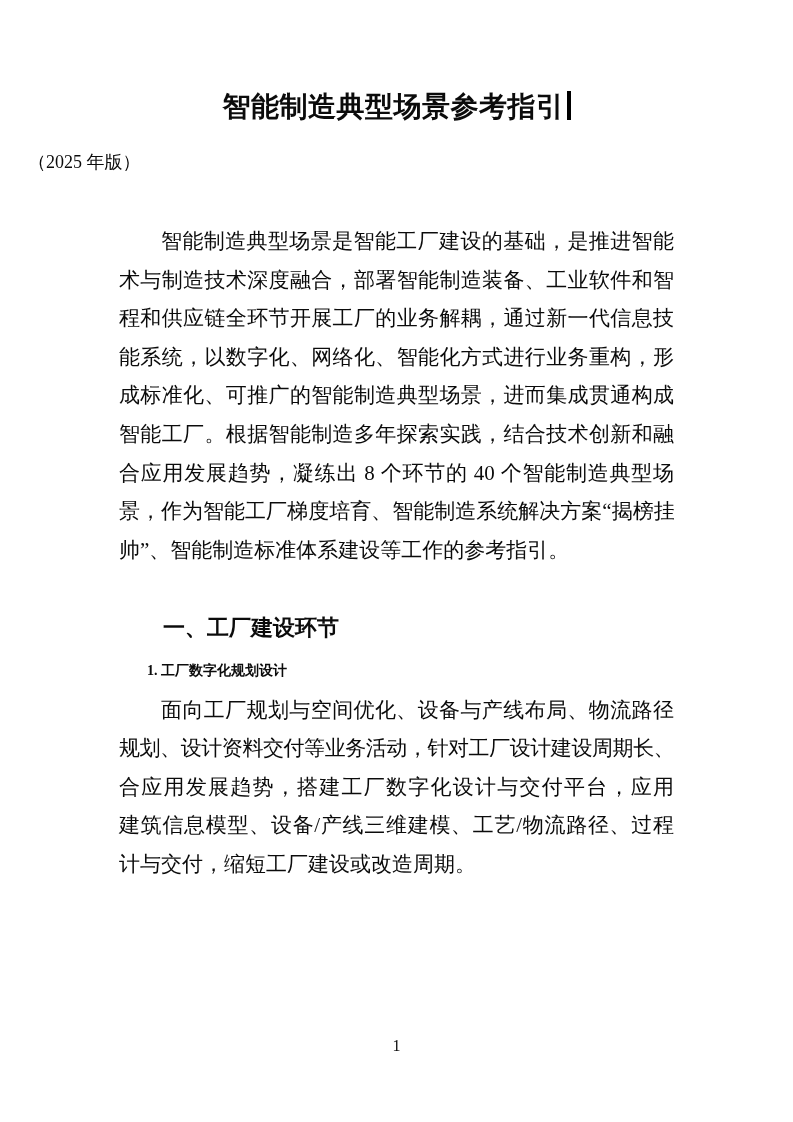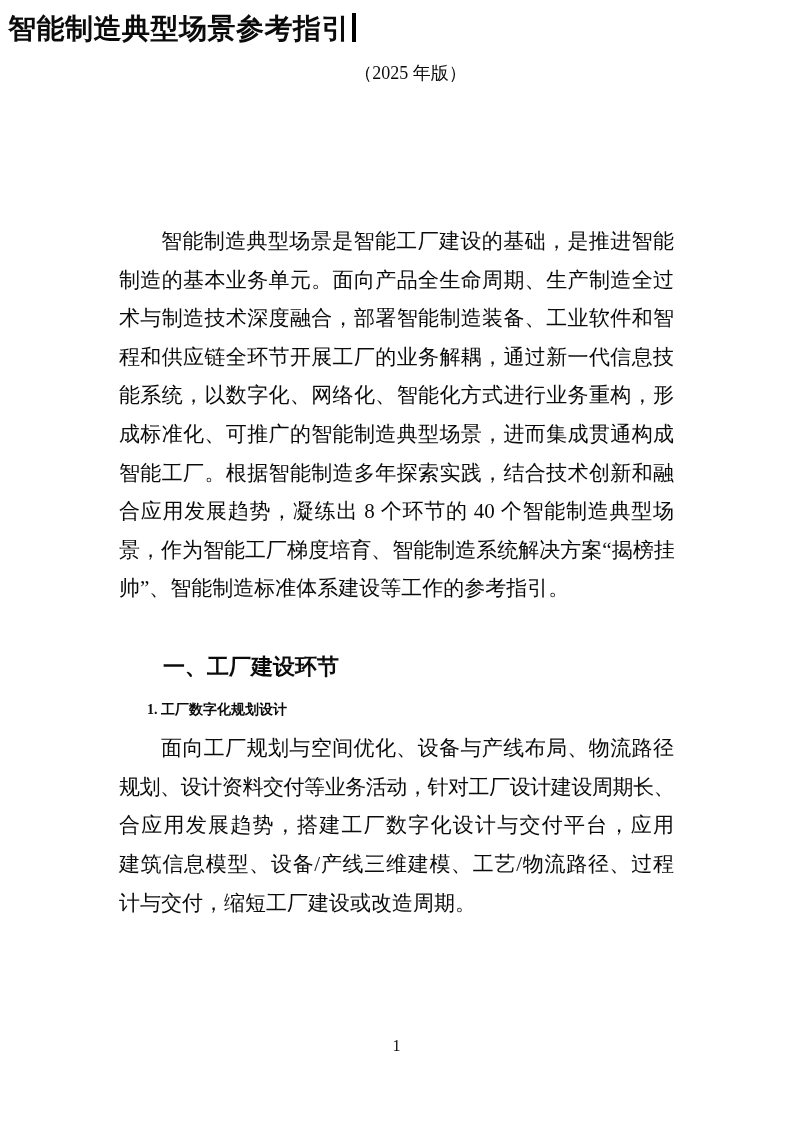--- a/index.html
+++ b/index.html
@@ -6,39 +6,41 @@
   .page {
     position: relative;
     width: 793px;
     height: 1122px;
     background: #ffffff;
     color: #0b0b0b;
     font-family: "Liberation Serif", serif;
     overflow: hidden;
   }
   .title {
-    margin: 8px;
+    margin: 0;
+    padding-top: 86px;
+    text-align: center;
     font-size: 28px;
     font-weight: bold;
     line-height: 42px;
     letter-spacing: 0.5px;
   }
   .cursor {
     display: inline-block;
     width: 4px;
     height: 29px;
     background: #000;
     vertical-align: -4px;
     margin-left: 2px;
   }
   .subtitle {
-    text-align: center;
+    text-align: left;
     font-size: 18px;
     line-height: 30px;
-    margin-top: 4px;
+    margin-top: 19px;
     padding-left: 28px;
   }
   .content {
     position: absolute;
     left: 119px;
     width: 555px;
     top: 222px;
   }
   .line {
     font-size: 21px;
@@ -85,21 +87,20 @@
   <h1 class="title">
     <span>智能制造典型场景参考指引</span><span class="cursor"></span>
   </h1>
 
   <div class="subtitle">（2025 年版）</div>
 
   <div class="content">
 
     <div class="para">
       <div class="line j indent">智能制造典型场景是智能工厂建设的基础，是推进智能</div>
-      <div class="line j">制造的基本业务单元。面向产品全生命周期、生产制造全过</div>
       <div class="line j">术与制造技术深度融合，部署智能制造装备、工业软件和智</div>
       <div class="line j">程和供应链全环节开展工厂的业务解耦，通过新一代信息技</div>
       <div class="line j">能系统，以数字化、网络化、智能化方式进行业务重构，形</div>
       <div class="line j">成标准化、可推广的智能制造典型场景，进而集成贯通构成</div>
       <div class="line j">智能工厂。根据智能制造多年探索实践，结合技术创新和融</div>
       <div class="line j">合应用发展趋势，凝练出 8 个环节的 40 个智能制造典型场</div>
       <div class="line j squeeze">景，作为智能工厂梯度培育、智能制造系统解决方案“揭榜挂</div>
       <div class="line">帅”、智能制造标准体系建设等工作的参考指引。</div>
     </div>
 

